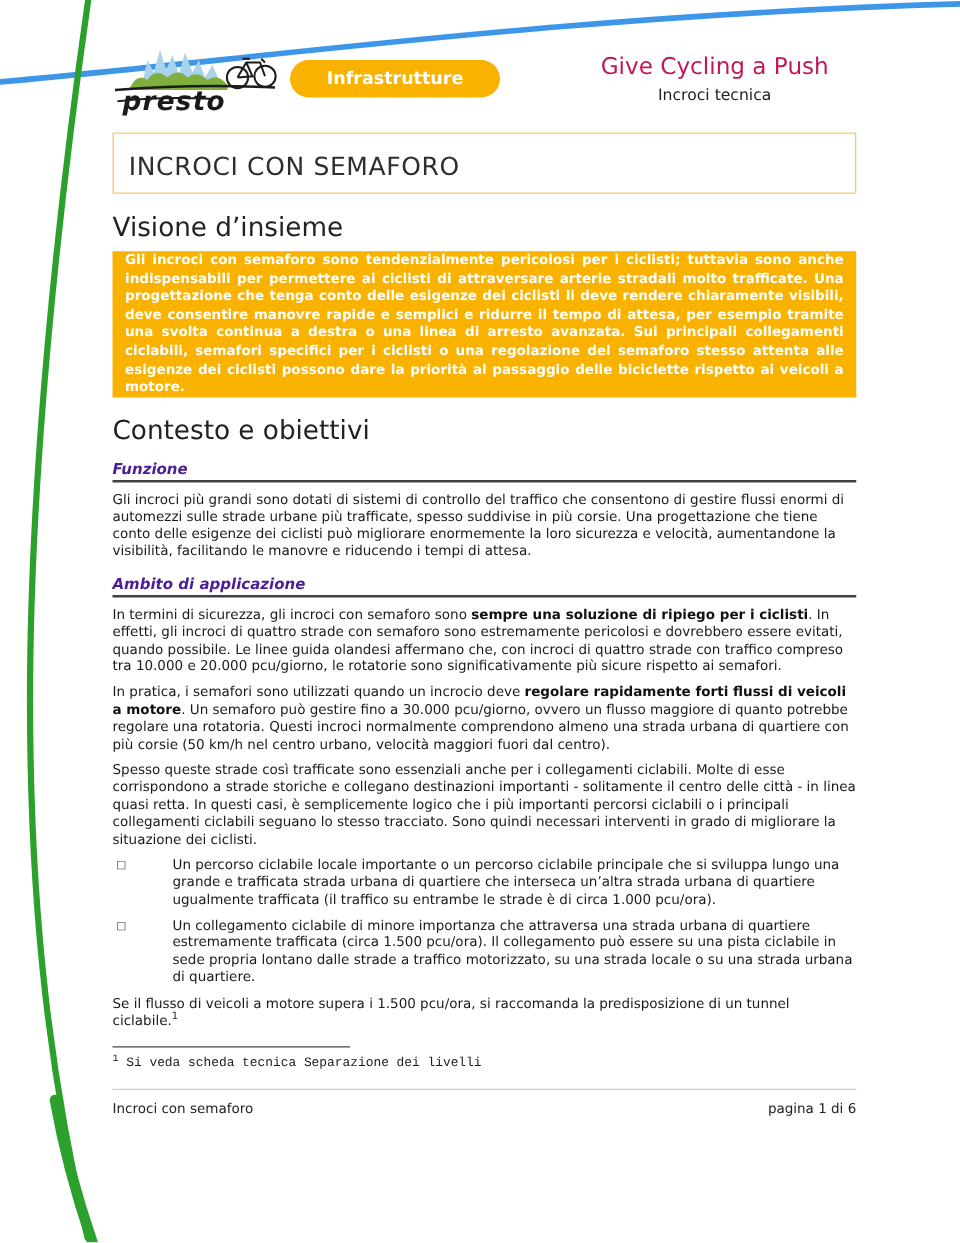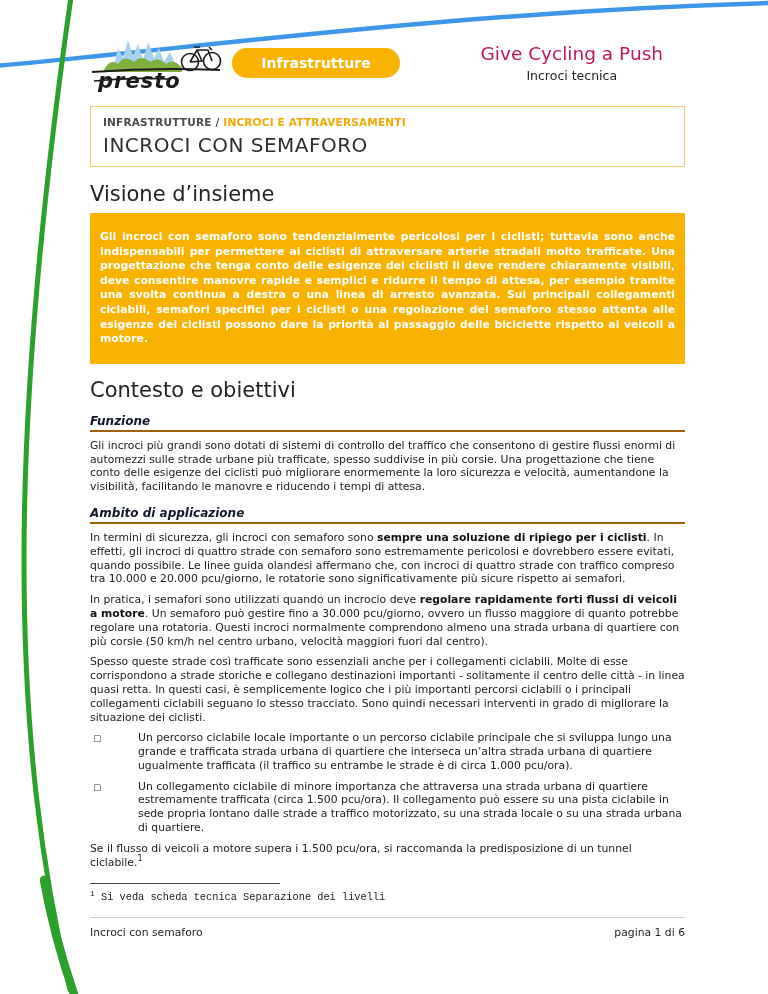--- a/index.html
+++ b/index.html
@@ -27,25 +27,25 @@
   .titlebox{margin-top:10px;border:1px solid #F3CB6E;padding:9px 12px 9px;}
   .breadcrumb{font-size:10.5px;font-weight:bold;color:#4a4a4a;letter-spacing:.2px;}
   .breadcrumb .cur{color:#F4A800;}
   h1.doctitle{margin:5px 0 0;font-size:20px;font-weight:400;color:#2e2e2e;letter-spacing:.5px;}
 
   
   h2.section{font-size:21px;font-weight:400;color:#222;margin:14px 0 7px;}
   h2.section.first{margin-top:15px;}
   .abstract{
     background:#F9B200;color:#ffffff;font-weight:bold;
-    font-size:10.8px;line-height:14.6px;text-align:justify;padding:17px 10px;
+    font-size:10.8px;line-height:14.6px;text-align:justify;padding:0 10px;
   }
   h3.sub{
-    font-size:12px;font-style:italic;font-weight:bold;color:#0f172a;
-    border-bottom:2px solid #a16207;padding-bottom:2px;margin:12px 0 7px;
+    font-size:12px;font-style:italic;font-weight:bold;color:#4c1d95;
+    border-bottom:2px solid #404040;padding-bottom:2px;margin:12px 0 7px;
   }
   p.body{font-size:10.8px;line-height:13.8px;margin:7px 0;color:#1a1a1a;}
   p.body b{color:#111;}
   .bullet{display:flex;margin:7px 0;}
   .bullet .mark{flex:none;width:45px;font-size:8.5px;color:#333;padding-top:2px;padding-left:3px;}
   .bullet .btxt{font-size:10.8px;line-height:13.8px;}
   sup{font-size:8px;line-height:0;}
 
   
   .fnrule{margin-top:14px;width:190px;border-top:1px solid #444;height:0;}
@@ -84,23 +84,20 @@
         </svg>
       </div>
       <button class="pill">Infrastrutture</button>
       <div class="masthead">
         <div class="mast-title">Give Cycling a Push</div>
         <div class="mast-sub">Incroci tecnica</div>
       </div>
     </div>
 
     <div class="titlebox">
-      <div class="breadcrumb">
-        <span>INFRASTRUTTURE / </span><span class="cur">INCROCI E ATTRAVERSAMENTI</span>
-      </div>
       <h1 class="doctitle">INCROCI CON SEMAFORO</h1>
     </div>
 
     <h2 class="section first">Visione d’insieme</h2>
     <div class="abstract">Gli incroci con semaforo sono tendenzialmente pericolosi per i ciclisti; tuttavia sono anche indispensabili per permettere ai ciclisti di attraversare arterie stradali molto trafficate. Una progettazione che tenga conto delle esigenze dei ciclisti li deve rendere chiaramente visibili, deve consentire manovre rapide e semplici e ridurre il tempo di attesa, per esempio tramite una svolta continua a destra o una linea di arresto avanzata. Sui principali collegamenti ciclabili, semafori specifici per i ciclisti o una regolazione del semaforo stesso attenta alle esigenze dei ciclisti possono dare la priorità al passaggio delle biciclette rispetto ai veicoli a motore.</div>
 
     <h2 class="section">Contesto e obiettivi</h2>
 
     <h3 class="sub">Funzione</h3>
     <p class="body">Gli incroci più grandi sono dotati di sistemi di controllo del traffico che consentono di gestire flussi enormi di automezzi sulle strade urbane più trafficate, spesso suddivise in più corsie. Una progettazione che tiene conto delle esigenze dei ciclisti può migliorare enormemente la loro sicurezza e velocità, aumentandone la visibilità, facilitando le manovre e riducendo i tempi di attesa.</p>

